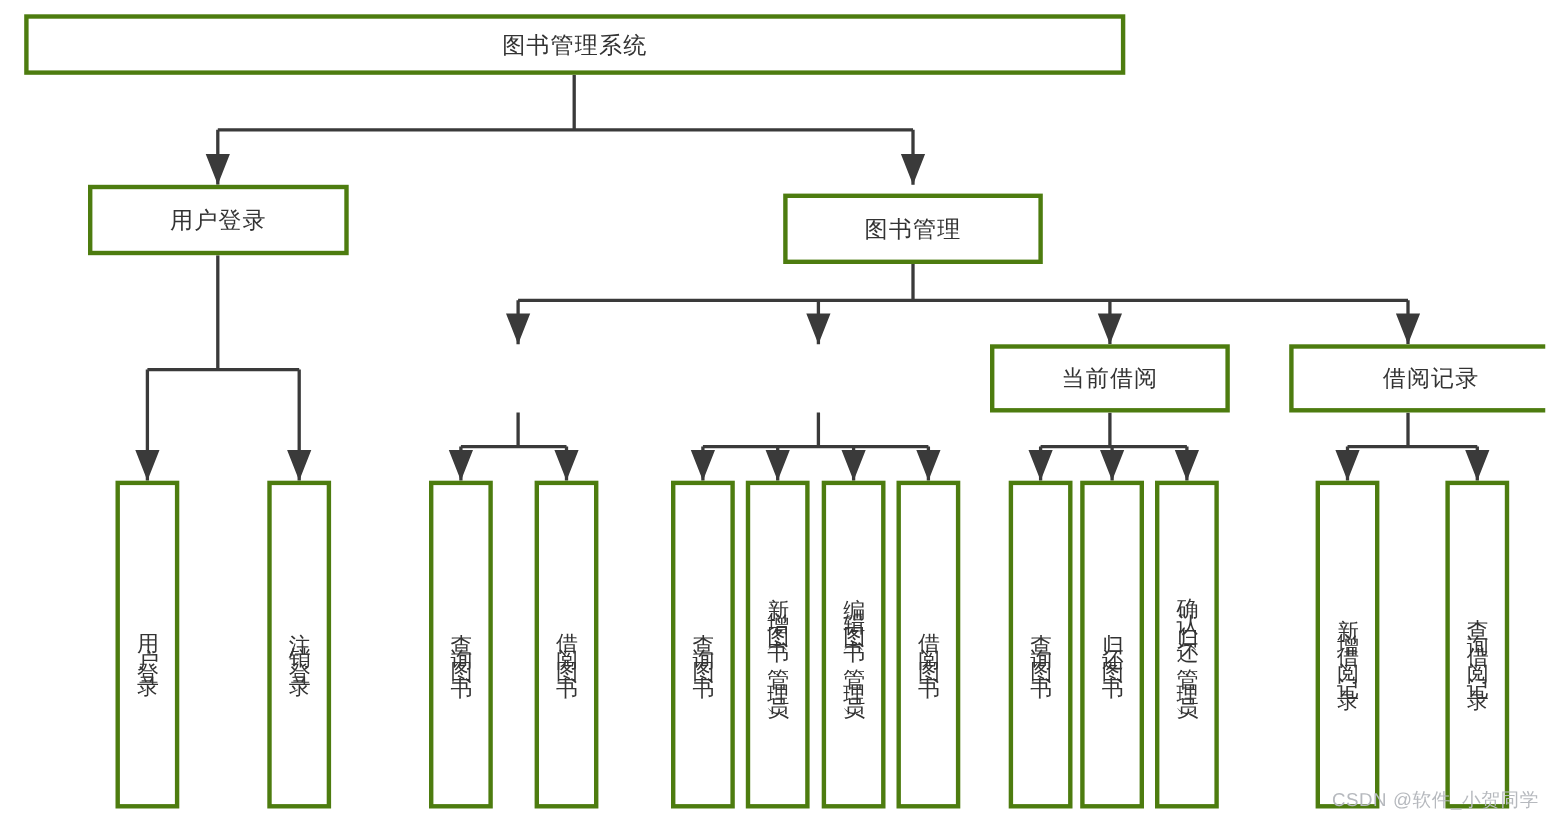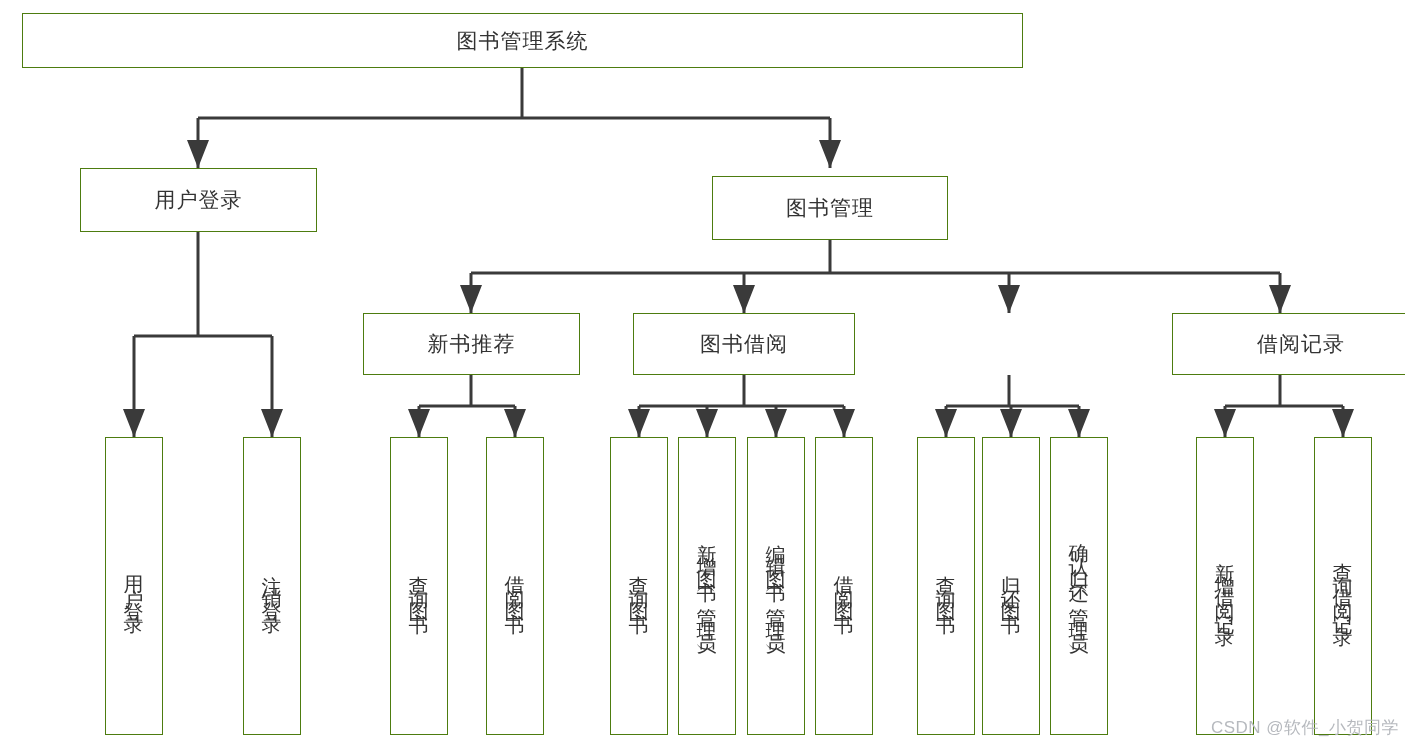--- a/index.html
+++ b/index.html
@@ -17,21 +17,21 @@
   }
   .connectors {
     position: absolute;
     left: 0;
     top: 0;
     z-index: 1;
   }
   .node {
     position: absolute;
     box-sizing: border-box;
-    border: 1px solid #4d7c0f;
+    border: 4px solid #4d7c0f;
     background: #ffffff;
     display: flex;
     align-items: center;
     justify-content: center;
     z-index: 2;
   }
   .node .h-label {
     font-size: 21px;
     color: #333333;
     letter-spacing: 1px;
@@ -98,25 +98,22 @@
     <span class="h-label">图书管理系统</span>
   </div>
 
   <div class="node" style="left:80px; top:168px; width:237px; height:64px;">
     <span class="h-label">用户登录</span>
   </div>
   <div class="node" style="left:712px; top:176px; width:236px; height:64px;">
     <span class="h-label">图书管理</span>
   </div>
 
-  <div class="node" style="left:363px; top:313px; width:217px; height:62px;">
-    <span class="h-label">新书推荐</span>
-  </div>
-  <div class="node" style="left:633px; top:313px; width:222px; height:62px;">
-    <span class="h-label">图书借阅</span>
+  <div class="node" style="left:900px; top:313px; width:218px; height:62px;">
+    <span class="h-label">当前借阅</span>
   </div>
   <div class="node" style="left:1172px; top:313px; width:258px; height:62px;">
     <span class="h-label">借阅记录</span>
   </div>
 
   <div class="node leaf" style="left:105px; top:437px; width:58px; height:298px;">
     <span class="v-label">用户登录</span>
   </div>
   <div class="node leaf" style="left:243px; top:437px; width:58px; height:298px;">
     <span class="v-label">注销登录</span>

